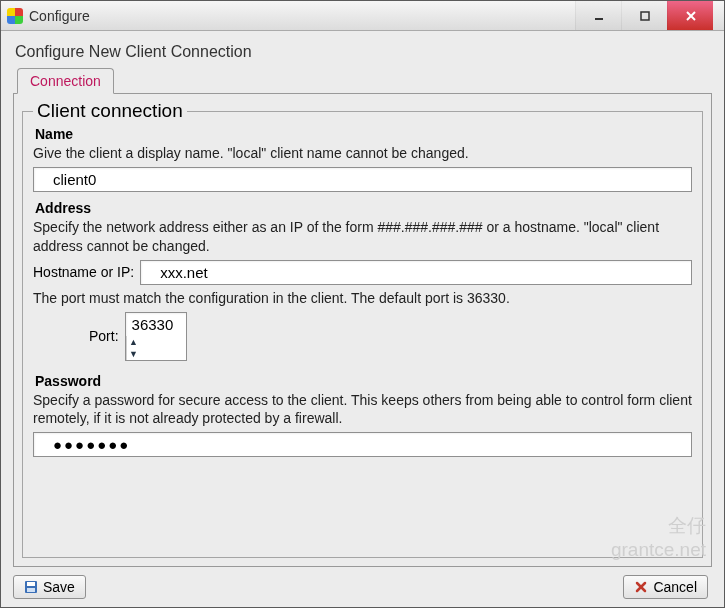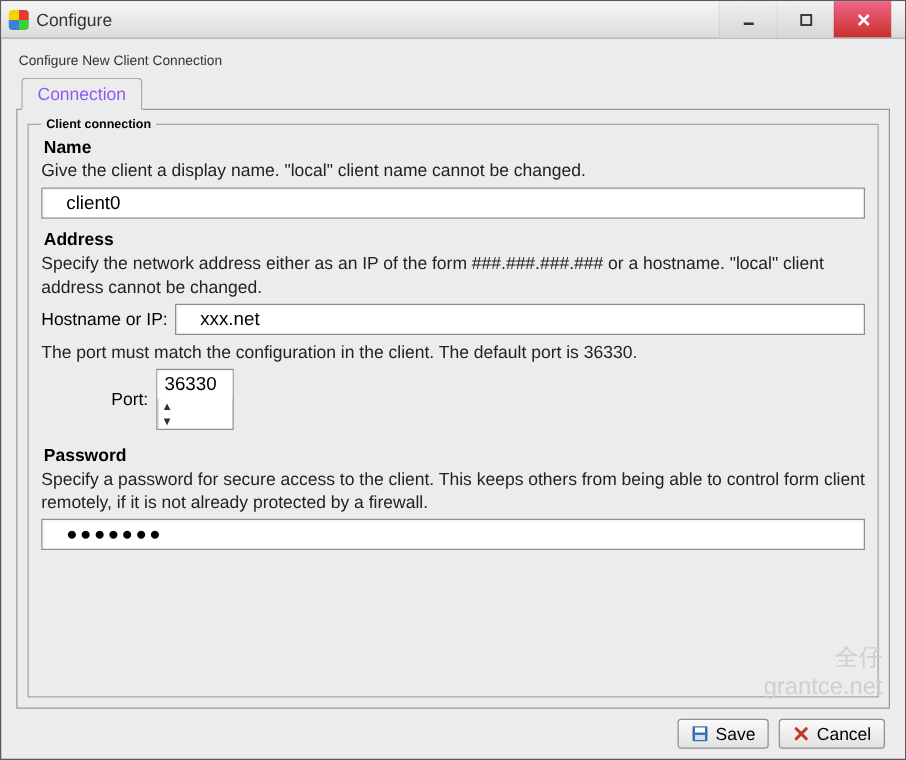--- a/index.html
+++ b/index.html
@@ -45,54 +45,54 @@
     background: linear-gradient(to bottom,#f0f0f0,#d7d7d7);
   }
   .win-btn.close { background: linear-gradient(to bottom,#e68,#c9302c); }
   .win-btn svg { display:block; }
   .body {
     flex: 1;
     padding: 10px 12px 8px 12px;
     display: flex;
     flex-direction: column;
   }
-  .subtitle { font-size: 11px; color:#333; margin: 2px 0 6px 2px; }
+  .subtitle { font-size: 16px; color:#333; margin: 2px 0 6px 2px; }
   .tabrow { height: 26px; position: relative; margin-left: 4px; }
   .tab {
     display: inline-block;
     padding: 4px 12px 4px 12px;
     background: #ececec;
     border: 1px solid #999;
     border-bottom: 1px solid #ececec;
     border-radius: 4px 4px 0 0;
     position: relative;
     top: 1px;
     font-size: 14px;
-    color:#8b5cf6;
+    color:#be185d;
   }
   .panel {
     border: 1px solid #999;
     background: #ececec;
     flex: 1;
     padding: 2px 6px 6px 6px;
     display: flex;
     flex-direction: column;
   }
   fieldset.group {
     border: 1px solid #a5a5a5;
     margin: 4px 2px 2px 2px;
     padding: 2px 10px 8px 10px;
     flex: 1;
     display: flex;
     flex-direction: column;
   }
   fieldset.group > legend {
-    font-weight: bold;
+    font-weight: normal;
     padding: 0 4px;
-    font-size: 10px;
+    font-size: 19px;
     margin-top: 24px;
   }
   .desc { color:#222; line-height: 1.35; margin: 2px 0 4px 0; }
   .section { margin: 2px 0 6px 0; }
   .section .sec-title { font-weight: bold; margin-left: 2px; }
   .sec-body { margin-left: 0; }
   input[type=text], input[type=password] {
     border: 1px solid #8f8f8f;
     background: #fff;
     padding: 3px 19px;
@@ -108,21 +108,21 @@
     display:flex; align-items:stretch;
     border:1px solid #8f8f8f; background:#fff;flex-direction:column;
   }
   .spinner input {
     border:none; outline:none; width:60px; padding:3px 6px; font-size:15px;
   }
   .spinner .spin-btns { display:flex; flex-direction:column; border-left:1px solid #cfcfcf; }
   .spinner .sp { width:14px; height:12px; display:flex; align-items:center; justify-content:center; font-size:9px; color:#234; cursor:pointer; }
   .pwd-dots { letter-spacing: 2px; font-size:18px; line-height:1; }
   .button-row {
-    display:flex; justify-content:flex-end; gap:8px;
+    display:flex; justify-content:space-between; gap:8px;
     padding: 8px 4px 0 0;
   }
   .btn {
     border:1px solid #8f8f8f;
     background: linear-gradient(to bottom,#fafafa,#e2e2e2);
     border-radius:3px;
     padding: 3px 10px;
     display:flex; align-items:center; gap:5px;
     font-size:14px;
     cursor:pointer;

